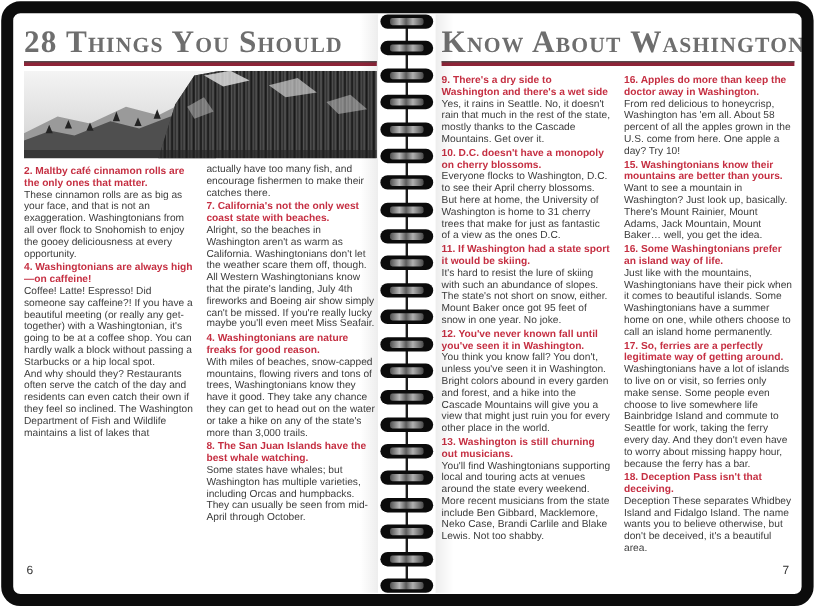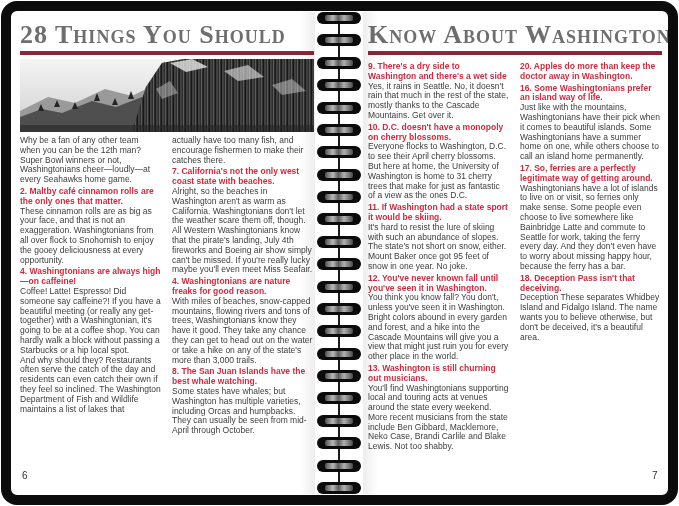--- a/index.html
+++ b/index.html
@@ -69,21 +69,20 @@
         <polygon points="150,4 172,0 188,8 166,13" fill="#e6e6e6" opacity="0.8"></polygon>
         <polygon points="204,12 228,6 244,18 218,22" fill="#d8d8d8" opacity="0.65"></polygon>
         <polygon points="252,26 272,20 286,32 262,36" fill="#cccccc" opacity="0.5"></polygon>
         <polygon points="136,30 150,22 158,34 142,40" fill="#bfbfbf" opacity="0.5"></polygon>
         <rect x="0" y="66" width="294" height="7" fill="#232323" opacity="0.55"></rect>
       </svg>
     </div>
     <div class="cols">
       <div class="col">
           <div class="blk">
-            <div class="blk-b">Why be a fan of any other team when you can be the 12th man? Super Bowl winners or not, Washingtonians cheer—loudly—at every Seahawks home game.</div>
           </div>
           <div class="blk">
             <div class="blk-h">2. Maltby café cinnamon rolls are the only ones that matter.</div>
             <div class="blk-b">These cinnamon rolls are as big as your face, and that is not an exaggeration. Washingtonians from all over flock to Snohomish to enjoy the gooey deliciousness at every opportunity.</div>
           </div>
           <div class="blk">
             <div class="blk-h">4. Washingtonians are always high—on caffeine!</div>
             <div class="blk-b">Coffee! Latte! Espresso! Did someone say caffeine?! If you have a beautiful meeting (or really any get-together) with a Washingtonian, it's going to be at a coffee shop. You can hardly walk a block without passing a Starbucks or a hip local spot.</div>
           </div>
           <div class="blk">
@@ -134,29 +133,34 @@
             <div class="blk-h">12. You've never known fall until you've seen it in Washington.</div>
             <div class="blk-b">You think you know fall? You don't, unless you've seen it in Washington. Bright colors abound in every garden and forest, and a hike into the Cascade Mountains will give you a view that might just ruin you for every other place in the world.</div>
           </div>
           <div class="blk">
             <div class="blk-h">13. Washington is still churning out musicians.</div>
             <div class="blk-b">You'll find Washingtonians supporting local and touring acts at venues around the state every weekend. More recent musicians from the state include Ben Gibbard, Macklemore, Neko Case, Brandi Carlile and Blake Lewis. Not too shabby.</div>
           </div>
         </div>
       <div class="col">
           <div class="blk">
-            <div class="blk-h">20. Apples do more than keep the doctor away in Washington.</div>
+            <div class="blk-h">16. Apples do more than keep the doctor away in Washington.</div>
+            <div class="blk-b">From red delicious to honeycrisp, Washington has 'em all. About 58 percent of all the apples grown in the U.S. come from here. One apple a day? Try 10!</div>
+          </div>
+          <div class="blk">
+            <div class="blk-h">15. Washingtonians know their mountains are better than yours.</div>
+            <div class="blk-b">Want to see a mountain in Washington? Just look up, basically. There's Mount Rainier, Mount Adams, Jack Mountain, Mount Baker… well, you get the idea.</div>
           </div>
           <div class="blk">
             <div class="blk-h">16. Some Washingtonians prefer an island way of life.</div>
             <div class="blk-b">Just like with the mountains, Washingtonians have their pick when it comes to beautiful islands. Some Washingtonians have a summer home on one, while others choose to call an island home permanently.</div>
           </div>
           <div class="blk">
             <div class="blk-h">17. So, ferries are a perfectly legitimate way of getting around.</div>
-            <div class="blk-b">Washingtonians have a lot of islands to live on or visit, so ferries only make sense. Some people even choose to live somewhere like Bainbridge Latte and commute to Seattle for work, taking the ferry every day. And they don't even have to worry about missing happy hour, because the ferry has a bar.</div>
+            <div class="blk-b">Washingtonians have a lot of islands to live on or visit, so ferries only make sense. Some people even choose to live somewhere life Bainbridge Island and commute to Seattle for work, taking the ferry every day. And they don't even have to worry about missing happy hour, because the ferry has a bar.</div>
           </div>
           <div class="blk">
             <div class="blk-h">18. Deception Pass isn't that deceiving.</div>
             <div class="blk-b">Deception These separates Whidbey Island and Fidalgo Island. The name wants you to believe otherwise, but don't be deceived, it's a beautiful area.</div>
           </div>
         </div>
     </div>
   </div>
 
   <div class="spiral">

